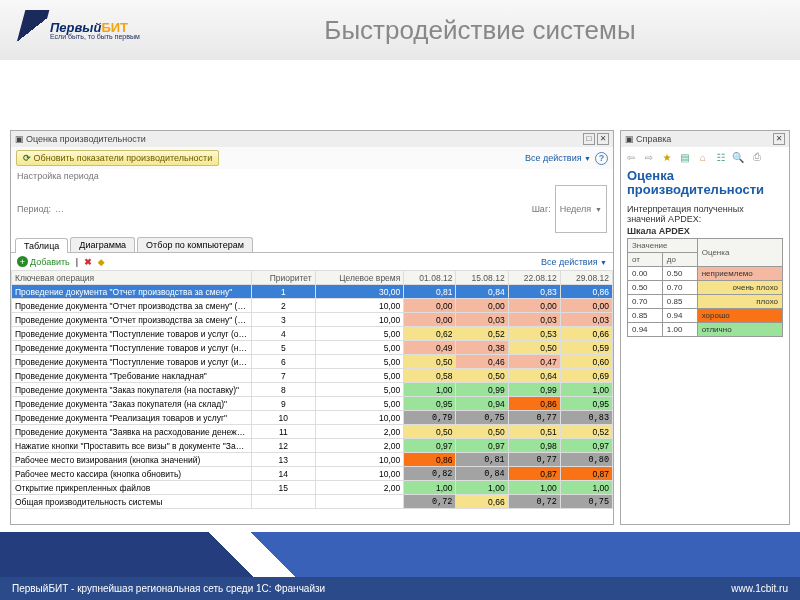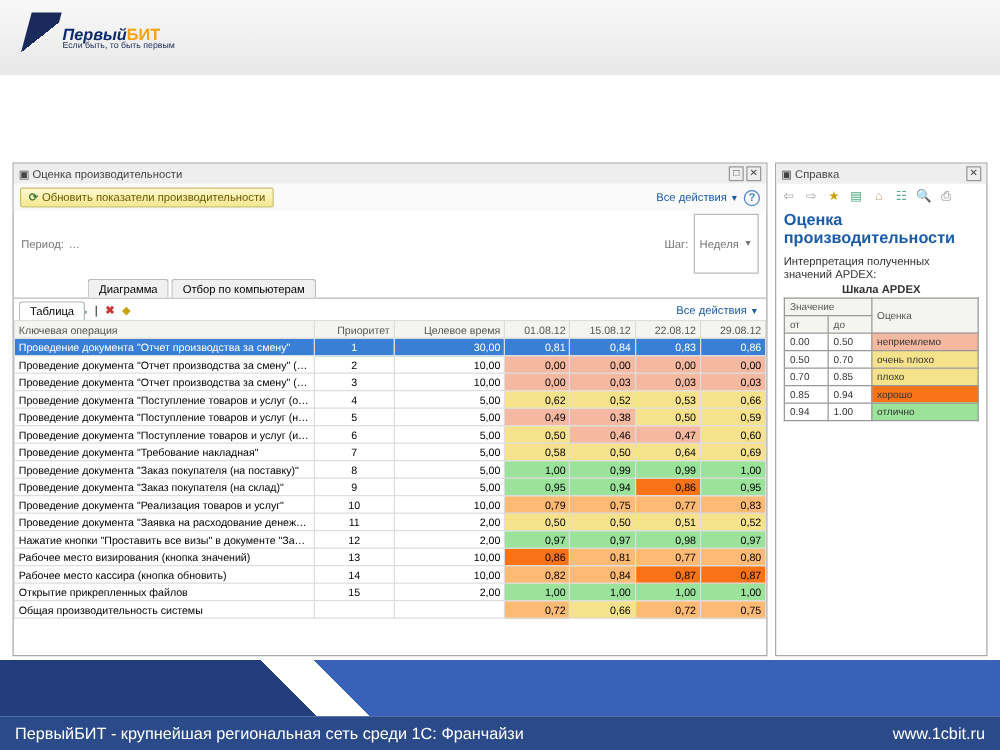--- a/index.html
+++ b/index.html
@@ -19,61 +19,62 @@
   .title-bar .spacer{flex:1;}
   .wbtn{width:12px;height:12px;border:1px solid #999;margin-left:2px;font-size:8px;line-height:10px;text-align:center;}
   .toolbar{padding:3px 5px;display:flex;align-items:center;gap:4px;background:#fafafa;}
   .btn{border:1px solid #c9c06a;background:linear-gradient(#fff8d0,#f5e890);padding:2px 6px;border-radius:2px;color:#6b5b00;display:inline-flex;align-items:center;gap:3px;}
   .refresh-ico{color:#3a7a3a;font-weight:bold;}
   .link{color:#1a5ca8;}
   .period{padding:2px 6px;color:#777;font-size:9px;display:flex;align-items:center;gap:4px;}
   .period input{font-size:9px;height:16px;padding:0 2px;width:140px;}
   .tabs{display:flex;border-bottom:1px solid #bbb;padding:2px 4px 0;gap:2px;}
   .tab{border:1px solid #bbb;border-bottom:none;padding:2px 8px;border-radius:3px 3px 0 0;background:#f0f0f0;font-size:9px;}
-  .tab.active{background:#fff;position:relative;top:18px;}
+  .tab.active{background:#fff;position:relative;top:1px;}
   .tabtools{padding:3px 6px;display:flex;align-items:center;gap:6px;font-size:9px;}
   .green-btn{color:#2a8a2a;display:inline-flex;align-items:center;gap:2px;}
   .red-x{color:#c33;font-weight:bold;}
   .gold{color:#c9a400;}
   .tbl{flex:1;overflow:auto;}
   table{border-collapse:collapse;width:100%;font-size:8.5px;}
   th,td{border:1px solid #ddd;padding:1px 3px;white-space:nowrap;text-align:left;height:14px;}
   th{background:#f4f4f0;color:#555;font-weight:normal;}
   td.num,th.num{text-align:right;}
   td.ctr,th.ctr{text-align:center;}
   tr.sel td{background:#3a7fd6;color:#fff;}
   .apdex-085{background:#f97316;}
-  .apdex-070{background:#fdba74;}
-  .apdex-050{background:#f5e28a;}
+  .apdex-070{background:#a3a3a3;font-family:Liberation Mono, monospace;}
+  .apdex-050{background:#f5e28a;text-align:right;}
   .apdex-000{background:#f5b8a0;}
   .apdex-100{background:#9be29b;}
   .help-tools{padding:3px;display:flex;gap:4px;align-items:center;flex-wrap:wrap;}
   .help-tools span{width:14px;height:14px;display:inline-flex;align-items:center;justify-content:center;font-size:10px;}
   .help-h1{color:#1a5ca8;font-weight:bold;font-size:13px;padding:2px 6px;line-height:1.1;}
   .help-body{padding:4px 6px;font-size:9px;color:#333;}
-  .scale-h{font-weight:bold;text-align:center;font-size:9px;margin:2px 0;}
+  .scale-h{font-weight:bold;font-size:9px;margin:2px 0;}
   .scale{border-collapse:collapse;margin:0 auto;padding-left:44px;}
   .scale th,.scale td{border:1px solid #999;font-size:8px;padding:1px 4px;}
   .footer{position:absolute;bottom:0;left:0;right:0;}
-  .foot-bar{background:#2b4a8a;color:#fff;font-size:13px;padding:6px 12px;display:flex;}
+  .foot-bar{background:#2b4a8a;color:#fff;font-size:10px;padding:6px 12px;display:flex;}
   .foot-bar .spacer{flex:1;}
   .banner{height:45px;background:linear-gradient(45deg,#243d7c 30%,#fff 30%,#fff 35%,#3a61b8 35%);}
   .chev{font-size:7px;}
 </style>
 </head>
 <body>
 
 <div class="header">
   <div class="logo">
     <div class="logo-pic"></div>
     <div>
       <div class="logo-text1"><span>Первый</span><b>БИТ</b></div>
       <div class="logo-sub">Если быть, то быть первым</div>
     </div>
   </div>
+  <div class="slide-title">Быстродействие системы</div>
 </div>
 
 <div class="desk">
 
   <div class="win win-main">
     <div class="title-bar">
       <span>▣</span>&nbsp;
       <span>Оценка производительности</span>
       <span class="spacer"></span>
       <span class="wbtn">□</span>
@@ -81,20 +82,21 @@
     </div>
     <div class="toolbar">
       <span class="btn">
         <span class="refresh-ico">⟳</span>
         <span>Обновить показатели производительности</span>
       </span>
       <span class="spacer" style="flex:1"></span>
       <span class="link"><span>Все действия</span> <span class="chev">▼</span></span>
       <span style="border:1px solid #4a84c4;border-radius:50%;width:13px;height:13px;display:inline-flex;align-items:center;justify-content:center;color:#4a84c4;font-weight:bold;">?</span>
     </div>
+    <div class="period">Настройка периода</div>
     <div class="period">
       <span>Период:</span>
       <span>…</span>
       <span style="flex:1"></span>
       <span>Шаг:</span>
       <span style="border:1px solid #bbb;padding:18px 4px;display:inline-flex;align-items:center;gap:4px;">
         <span>Неделя</span>
           <span class="chev">▼</span>
       </span>
     </div>

